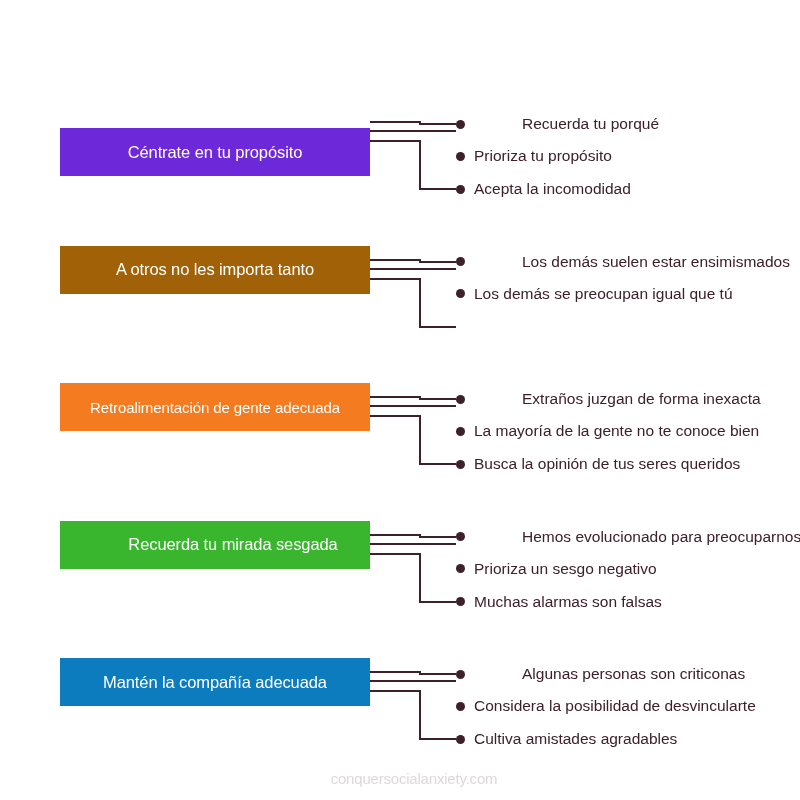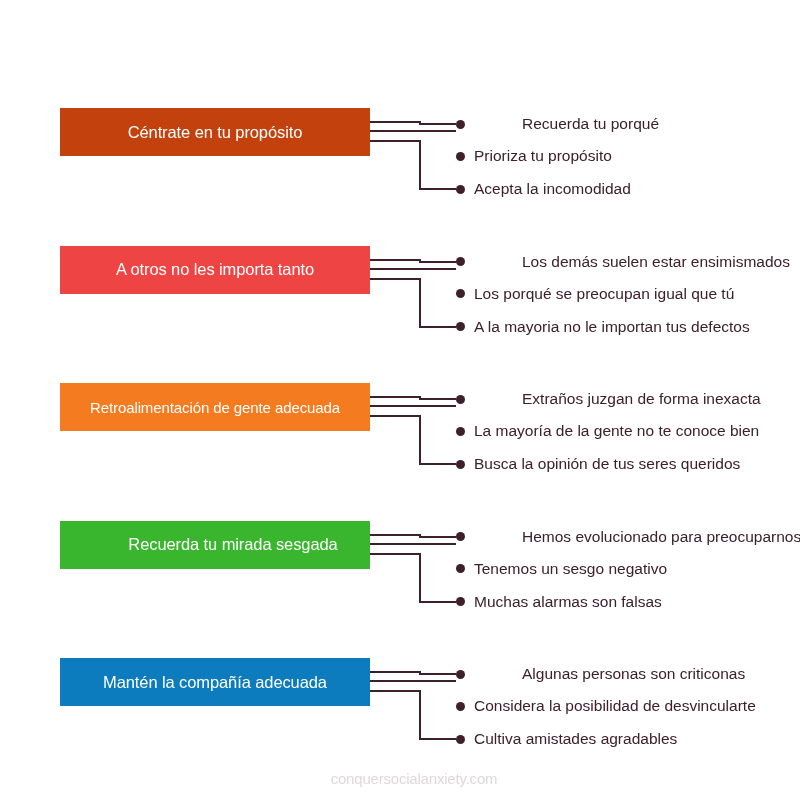--- a/index.html
+++ b/index.html
@@ -91,21 +91,21 @@
     color: #ded8db;
     font-size: 15px;
     letter-spacing: -0.2px;
   }
 </style>
 </head>
 <body>
 
 <div id="diagram">
     <div class="branch" style="top: 100px;">
-      <div class="node-box" style="background: #c2410c;">
+      <div class="node-box" style="background: #6d28d9; margin-top: 20px;">
         <span class="node-label">Céntrate en tu propósito</span>
       </div>
       <svg class="connector" width="100" height="138" viewBox="0 0 100 138">
         <path d="M 2 22 H 52 V 24 H 88" fill="none" stroke="#3d2029" stroke-width="2"></path>
         <path d="M 2 31 H 88" fill="none" stroke="#3d2029" stroke-width="2"></path>
         <path d="M 2 41 H 52 V 89 H 88" fill="none" stroke="#3d2029" stroke-width="2"></path>
       </svg>
       <div class="leaf leaf-0">
         <span class="leaf-dot"></span>
         <span class="leaf-text">Recuerda tu porqué</span>
@@ -113,39 +113,35 @@
       <div class="leaf leaf-1">
         <span class="leaf-dot"></span>
         <span class="leaf-text">Prioriza tu propósito</span>
       </div>
       <div class="leaf leaf-2">
         <span class="leaf-dot"></span>
         <span class="leaf-text">Acepta la incomodidad</span>
       </div>
     </div>
     <div class="branch" style="top: 237.5px;">
-      <div class="node-box" style="background: #ef4444;">
+      <div class="node-box" style="background: #a16207;">
         <span class="node-label">A otros no les importa tanto</span>
       </div>
       <svg class="connector" width="100" height="138" viewBox="0 0 100 138">
         <path d="M 2 22 H 52 V 24 H 88" fill="none" stroke="#3d2029" stroke-width="2"></path>
         <path d="M 2 31 H 88" fill="none" stroke="#3d2029" stroke-width="2"></path>
         <path d="M 2 41 H 52 V 89 H 88" fill="none" stroke="#3d2029" stroke-width="2"></path>
       </svg>
       <div class="leaf leaf-0">
         <span class="leaf-dot"></span>
         <span class="leaf-text">Los demás suelen estar ensimismados</span>
       </div>
       <div class="leaf leaf-1">
         <span class="leaf-dot"></span>
-        <span class="leaf-text">Los porqué se preocupan igual que tú</span>
-      </div>
-      <div class="leaf leaf-2">
-        <span class="leaf-dot"></span>
-        <span class="leaf-text">A la mayoria no le importan tus defectos</span>
+        <span class="leaf-text">Los demás se preocupan igual que tú</span>
       </div>
     </div>
     <div class="branch" style="top: 375px; padding-left: 19px;">
       <div class="node-box" style="background: rgb(244, 123, 32);">
         <span class="node-label small">Retroalimentación de gente adecuada</span>
       </div>
       <svg class="connector" width="100" height="138" viewBox="0 0 100 138">
         <path d="M 2 22 H 52 V 24 H 88" fill="none" stroke="#3d2029" stroke-width="2"></path>
         <path d="M 2 31 H 88" fill="none" stroke="#3d2029" stroke-width="2"></path>
         <path d="M 2 41 H 52 V 89 H 88" fill="none" stroke="#3d2029" stroke-width="2"></path>
@@ -171,21 +167,21 @@
         <path d="M 2 22 H 52 V 24 H 88" fill="none" stroke="#3d2029" stroke-width="2"></path>
         <path d="M 2 31 H 88" fill="none" stroke="#3d2029" stroke-width="2"></path>
         <path d="M 2 41 H 52 V 89 H 88" fill="none" stroke="#3d2029" stroke-width="2"></path>
       </svg>
       <div class="leaf leaf-0">
         <span class="leaf-dot"></span>
         <span class="leaf-text">Hemos evolucionado para preocuparnos</span>
       </div>
       <div class="leaf leaf-1">
         <span class="leaf-dot"></span>
-        <span class="leaf-text">Tenemos un sesgo negativo</span>
+        <span class="leaf-text">Prioriza un sesgo negativo</span>
       </div>
       <div class="leaf leaf-2">
         <span class="leaf-dot"></span>
         <span class="leaf-text">Muchas alarmas son falsas</span>
       </div>
     </div>
     <div class="branch" style="top: 650px;">
       <div class="node-box" style="background: rgb(12, 124, 190);">
         <span class="node-label">Mantén la compañía adecuada</span>
       </div>

